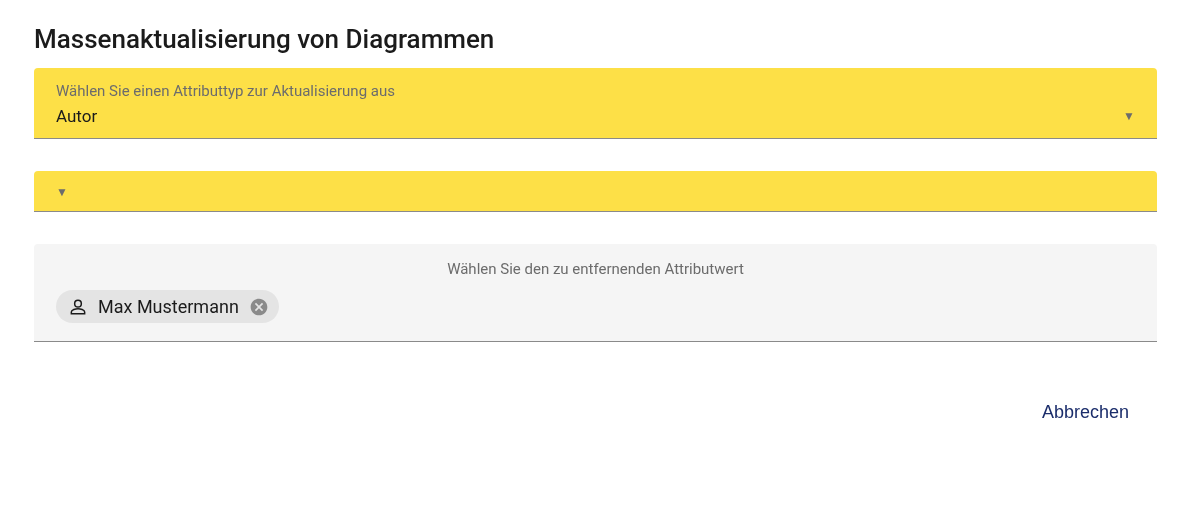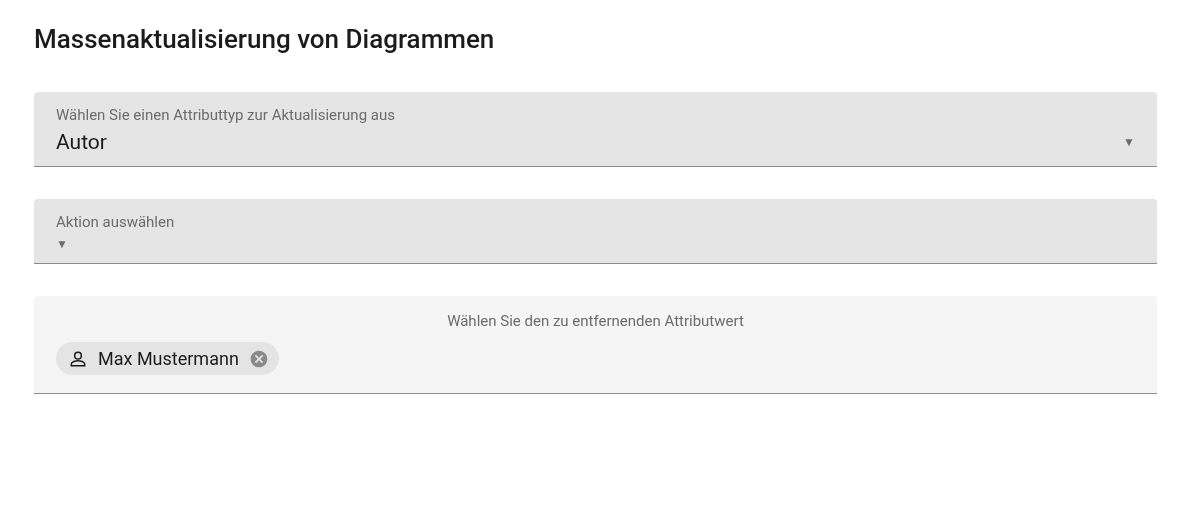--- a/index.html
+++ b/index.html
@@ -10,43 +10,43 @@
     body {
       font-family: -apple-system, BlinkMacSystemFont, "Segoe UI", Roboto, "Helvetica Neue", Arial, sans-serif;
       background: #ffffff;
       padding: 24px 34px;
       width: 1191px;
     }
     .page-title {
       font-size: 26px;
       font-weight: 500;
       color: #1b1b1b;
-      margin-bottom: 38px;
+      margin-bottom: 14px;
     }
     .field-box {
-      background: #e5e5e5;
+      background: #fde047;
       border-bottom: 1px solid #8a8a8a;
       border-top-left-radius: 4px;
       border-top-right-radius: 4px;
       padding: 14px 22px 12px 22px;
       margin-bottom: 32px;
       position: relative;
     }
     .field-label {
       font-size: 15px;
       color: #6c6c6c;
       margin-bottom: 6px;
     }
     .field-value-row {
       display: flex;
       align-items: center;
       justify-content: space-between;
     }
     .field-value {
-      font-size: 21px;
+      font-size: 17px;
       color: #1b1b1b;
     }
     .dropdown-arrow {
       color: #6c6c6c;
       font-size: 12px;
     }
     .chip-field {
       background: #f5f5f5;
       border-bottom: 1px solid #8a8a8a;
       border-top-left-radius: 4px;
@@ -121,21 +121,20 @@
 
 <div class="field-box">
   <div class="field-label">Wählen Sie einen Attributtyp zur Aktualisierung aus</div>
   <div class="field-value-row">
     <div class="field-value">Autor</div>
     <span class="dropdown-arrow">▼</span>
   </div>
 </div>
 
 <div class="field-box">
-  <div class="field-label">Aktion auswählen</div>
   <div class="field-value-row">
     <span class="dropdown-arrow">▼</span>
   </div>
 </div>
 
 <div class="chip-field">
   <div class="field-label">Wählen Sie den zu entfernenden Attributwert</div>
   <div class="chip">
     <span class="chip-icon">
       <svg viewBox="0 0 24 24">
@@ -145,13 +144,14 @@
     <span class="chip-label">Max Mustermann</span>
     <span class="chip-close">
       <svg viewBox="0 0 24 24">
           <path d="M12 2C6.47 2 2 6.47 2 12s4.47 10 10 10 10-4.47 10-10S17.53 2 12 2zm5 13.59L15.59 17 12 13.41 8.41 17 7 15.59 10.59 12 7 8.41 8.41 7 12 10.59 15.59 7 17 8.41 13.41 12 17 15.59z"></path>
         </svg>
     </span>
   </div>
 </div>
 
 <div class="button-row">
+  <button class="btn btn-cancel">Abbrechen</button>
 </div>
 
 </body></html>

